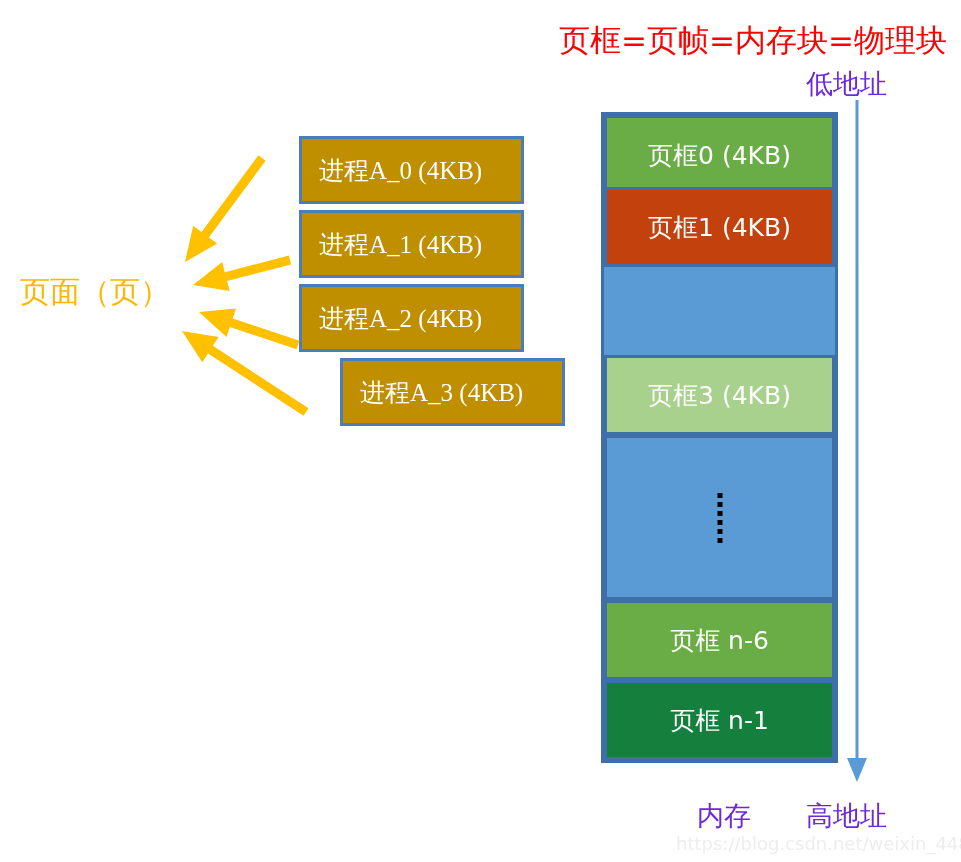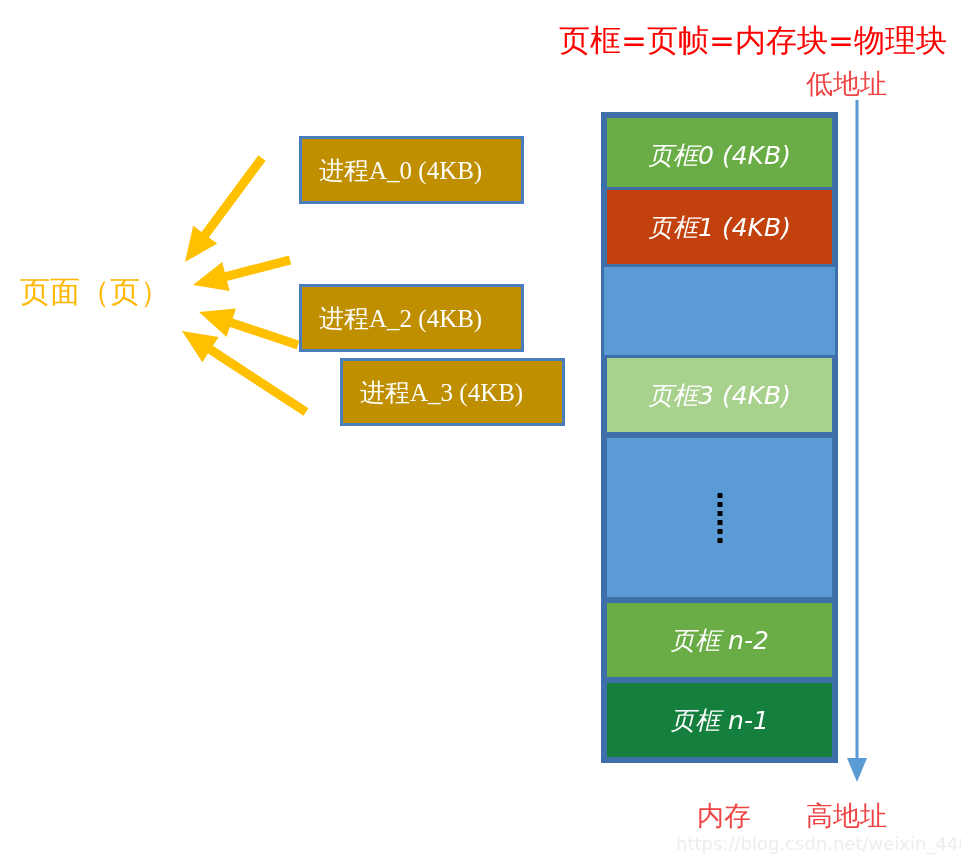--- a/index.html
+++ b/index.html
@@ -32,21 +32,21 @@
     font-size: 31px;
     font-family: "DejaVu Sans", "Liberation Sans", sans-serif;
     font-weight: 400;
     letter-spacing: 0px;
     white-space: nowrap;
   }
 
   
   .addr-label {
     position: absolute;
-    color: #ef4444;
+    color: #6d28d9;
     font-size: 27px;
     font-family: "DejaVu Serif", "Liberation Serif", serif;
     white-space: nowrap;
   }
   #low-addr  { left: 806px; top: 66px; }
   #high-addr { left: 806px; top: 798px; }
   #mem-label { left: 697px; top: 798px; }
 
   
   #page-label {
@@ -99,21 +99,20 @@
   }
   .frame {
     position: absolute;
     left: 0;
     width: 231px;
     box-sizing: border-box;
     border: 3px solid #3E6FA8;
     display: flex;
     align-items: center;
     justify-content: center;
-    font-style: italic;
   }
   .frame.dark  { background: #6AAD46; }
   .frame.light { background: #A9D18E; }
   .frame .txt {
     color: #FFFFFF;
     font-size: 25px;
     font-family: "DejaVu Sans", "Liberation Sans", sans-serif;
     white-space: nowrap;
   }
   #gap-region {
@@ -173,20 +172,23 @@
   <div class="addr-label" id="high-addr">高地址</div>
 
   <div class="addr-label" id="mem-label">内存</div>
 
   <div id="page-label">页面（页）</div>
 
   <div id="proc-stack">
       <div class="proc-box" style="top: 0px; background: rgb(191, 143, 0); border-color: rgb(74, 126, 187);">
         <span class="txt">进程A_0 (4KB)</span>
       </div>
+      <div class="proc-box" style="top: 74px; background: rgb(191, 143, 0); border-color: rgb(74, 126, 187);">
+        <span class="txt">进程A_1 (4KB)</span>
+      </div>
       <div class="proc-box" style="top: 148px; background: rgb(191, 143, 0); border-color: rgb(74, 126, 187);">
         <span class="txt">进程A_2 (4KB)</span>
       </div>
       <div class="proc-box" style="top: 222px; background: rgb(191, 143, 0); border-color: rgb(74, 126, 187); margin-left: 41px;">
         <span class="txt">进程A_3 (4KB)</span>
       </div>
     </div>
 
   <div id="mem-col">
     <div id="gap-region" style="top: 320px; height: 165px; background: rgb(91, 155, 213); border-color: rgb(62, 111, 168);">
@@ -202,21 +204,21 @@
   <div class="frame dark" style="top: 0px; height: 80px; background: rgb(106, 173, 70); border-color: rgb(62, 111, 168);">
         <span class="txt">页框0 (4KB)</span>
       </div>
       <div class="frame light" style="top: 72px; height: 80px; background: #c2410c; border-color: rgb(62, 111, 168);">
         <span class="txt">页框1 (4KB)</span>
       </div>
       <div class="frame light" style="top: 240px; height: 80px; background: rgb(169, 209, 142); border-color: rgb(62, 111, 168);">
         <span class="txt">页框3 (4KB)</span>
       </div>
       <div class="frame dark" style="top: 485px; height: 80px; background: rgb(106, 173, 70); border-color: rgb(62, 111, 168);">
-        <span class="txt">页框 n-2</span>
+        <span class="txt">页框 n-6</span>
       </div>
       <div class="frame light" style="top: 565px; height: 80px; background: #15803d; border-color: rgb(62, 111, 168);">
         <span class="txt">页框 n-1</span>
       </div>
     </div>
 
   <svg id="overlay" viewBox="0 0 961 862">
     <g id="page-arrows">
         <polygon points="258.4,155.3 201.6,232.0 193.2,225.7 185.0,262.0 217.3,243.6 208.8,237.4 265.6,160.7" fill="#FFC000"></polygon>
         <polygon points="288.9,255.6 224.8,272.2 222.2,262.0 193.0,285.0 229.7,291.0 227.0,280.9 291.1,264.4" fill="#FFC000"></polygon>

